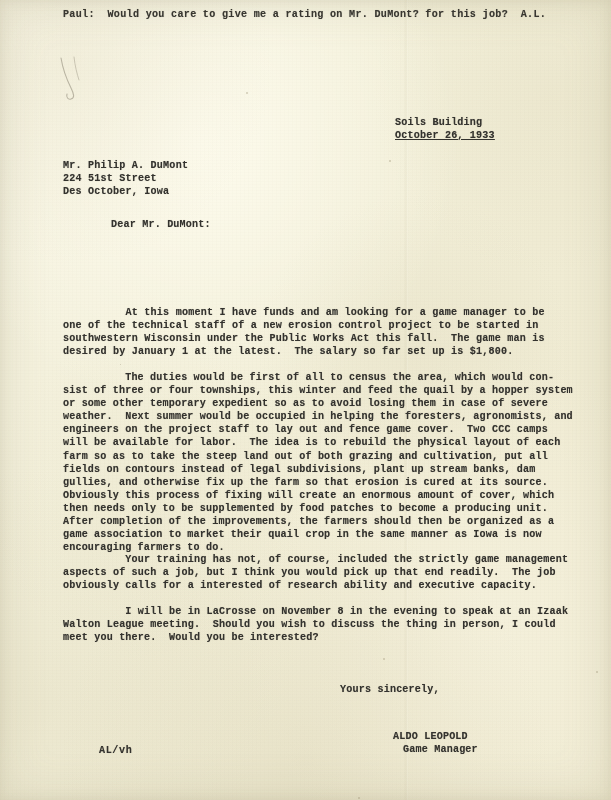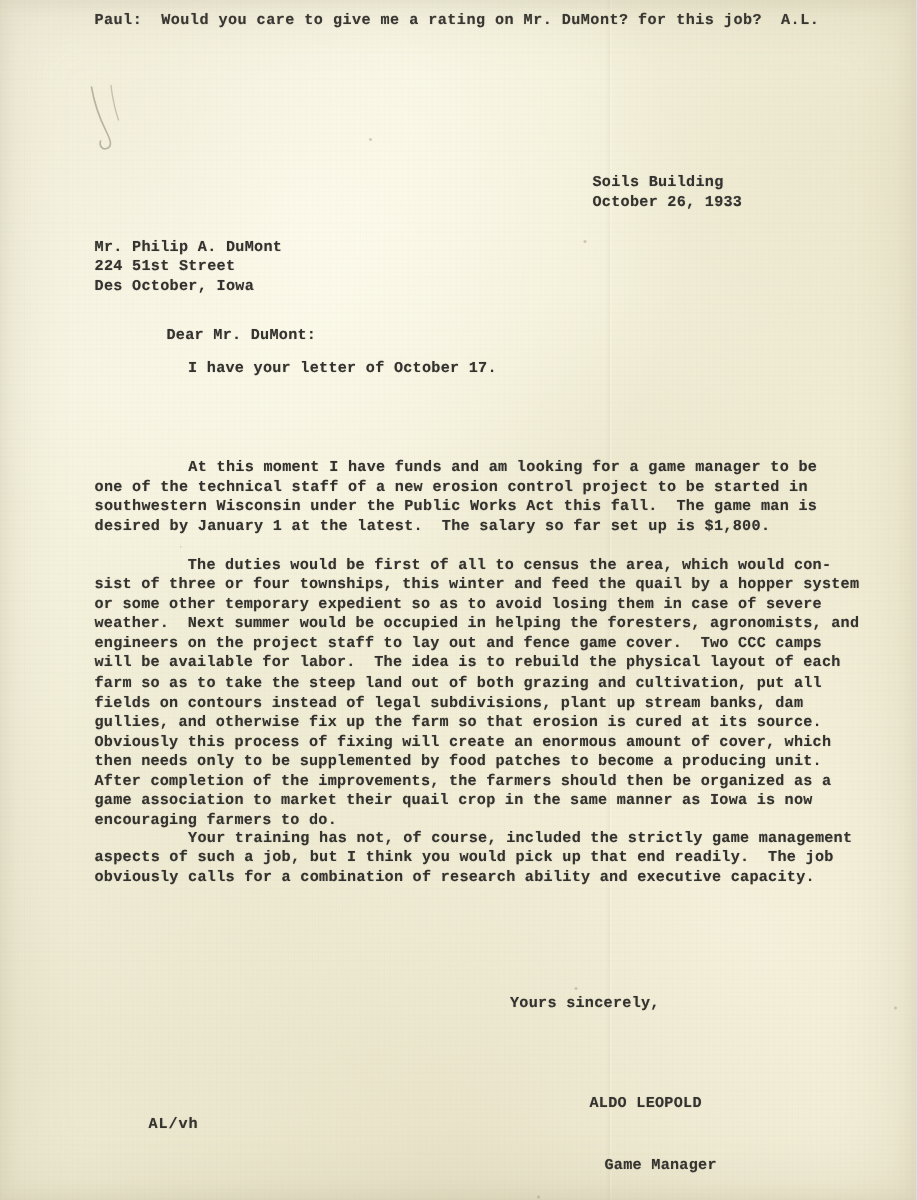--- a/index.html
+++ b/index.html
@@ -103,23 +103,23 @@
   .salutation { left: 63px; top: 218px; margin-left: 48px; }
 
   .para { left: 63px; }
   .p1 { top: 240px; }
   .p2 { top: 266px; }
   .p3 { top: 306px; }
   .p4 { top: 371px; font-family: Liberation Mono, monospace; }
   .p5 { top: 553px; }
   .p6 { top: 605px; }
 
-  .closing    { left: 340px; top: 663px; }
+  .closing    { left: 340px; top: 683px; }
   .signer     { left: 393px; top: 730px; }
-  .signer-ttl { left: 403px; top: 743px; margin-top: 28px; }
+  .signer-ttl { left: 403px; top: 743px; }
   .initials   { left: 63px; top: 744px; letter-spacing: 0.6px; margin-left: 36px; }
 
   
   .p3, .addressee { letter-spacing: 0.20px; }
   .p4 { letter-spacing: 0.16px; }
 </style>
 </head>
 <body>
 
 <div id="page">
@@ -137,50 +137,52 @@
   <span class="speck" style="left:120px;top:364px;width:1px;height:1px;"></span>
 
   <svg class="pencil-mark" viewBox="0 0 30 46">
     <path d="M3 2 C5 14, 9 24, 13 32 C16 38, 17 42, 13 43 C10 44, 8 41, 9 38" fill="none" stroke="#6b6454" stroke-width="1.1" stroke-linecap="round"></path>
     <path d="M16 1 C17 10, 19 18, 21 24" fill="none" stroke="#6b6454" stroke-width="0.9" stroke-linecap="round" opacity="0.8"></path>
   </svg>
 
   <div class="tx memo-line">Paul:  Would you care to give me a rating on Mr. DuMont? for this job?  A.L.</div>
 
   <div class="tx letterhead">Soils Building</div>
-  <div class="tx letterhead" style="top:109px;">October 26, 1933</div>
+  <div class="tx letterhead" style="top:109px;text-decoration:underline;">October 26, 1933</div>
 
   <div class="tx addressee">Mr. Philip A. DuMont</div>
   <div class="tx addressee" style="top:172px;">224 51st Street</div>
   <div class="tx addressee" style="top:185px;">Des October, Iowa</div>
 
   <div class="tx salutation">Dear Mr. DuMont:</div>
 
-  <div class="tx para p1">          I have your letter of October 17.</div>
   <div class="tx para p3">          At this moment I have funds and am looking for a game manager to be
 one of the technical staff of a new erosion control project to be started in
 southwestern Wisconsin under the Public Works Act this fall.  The game man is
 desired by January 1 at the latest.  The salary so far set up is $1,800.</div>
   <div class="tx para p4">          The duties would be first of all to census the area, which would con-
 sist of three or four townships, this winter and feed the quail by a hopper system
 or some other temporary expedient so as to avoid losing them in case of severe
 weather.  Next summer would be occupied in helping the foresters, agronomists, and
 engineers on the project staff to lay out and fence game cover.  Two CCC camps
 will be available for labor.  The idea is to rebuild the physical layout of each
 farm so as to take the steep land out of both grazing and cultivation, put all
 fields on contours instead of legal subdivisions, plant up stream banks, dam
 gullies, and otherwise fix up the farm so that erosion is cured at its source.
 Obviously this process of fixing will create an enormous amount of cover, which
 then needs only to be supplemented by food patches to become a producing unit.
 After completion of the improvements, the farmers should then be organized as a
 game association to market their quail crop in the same manner as Iowa is now
 encouraging farmers to do.</div>
   <div class="tx para p5">          Your training has not, of course, included the strictly game management
 aspects of such a job, but I think you would pick up that end readily.  The job
-obviously calls for a combination of research ability and executive capacity.</div>
+obviously calls for a interested of research ability and executive capacity.</div>
+  <div class="tx para p6">          I will be in LaCrosse on November 8 in the evening to speak at an Izaak
+Walton League meeting.  Should you wish to discuss the thing in person, I could
+meet you there.  Would you be interested?</div>
 
   <div class="tx closing">Yours sincerely,</div>
 
   <div class="tx signer">ALDO LEOPOLD</div>
   <div class="tx signer-ttl">Game Manager</div>
 
   <div class="tx initials">AL/vh</div>
 
   <div class="paper-vignette"></div>
 </div>

